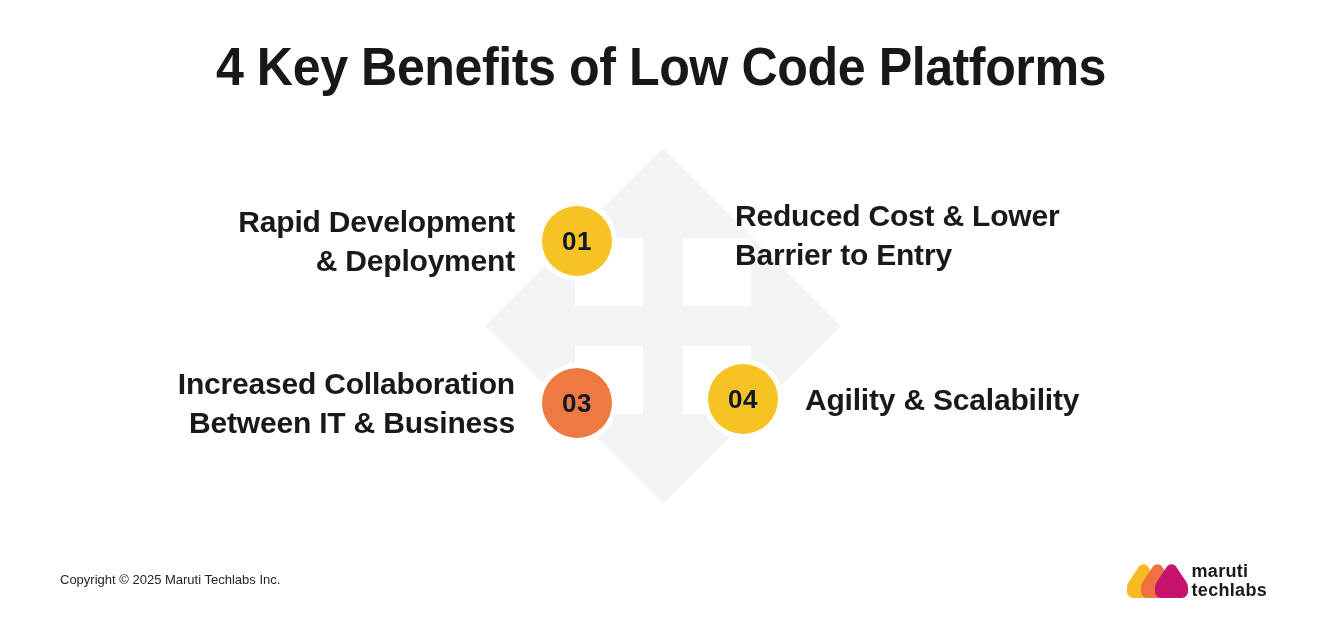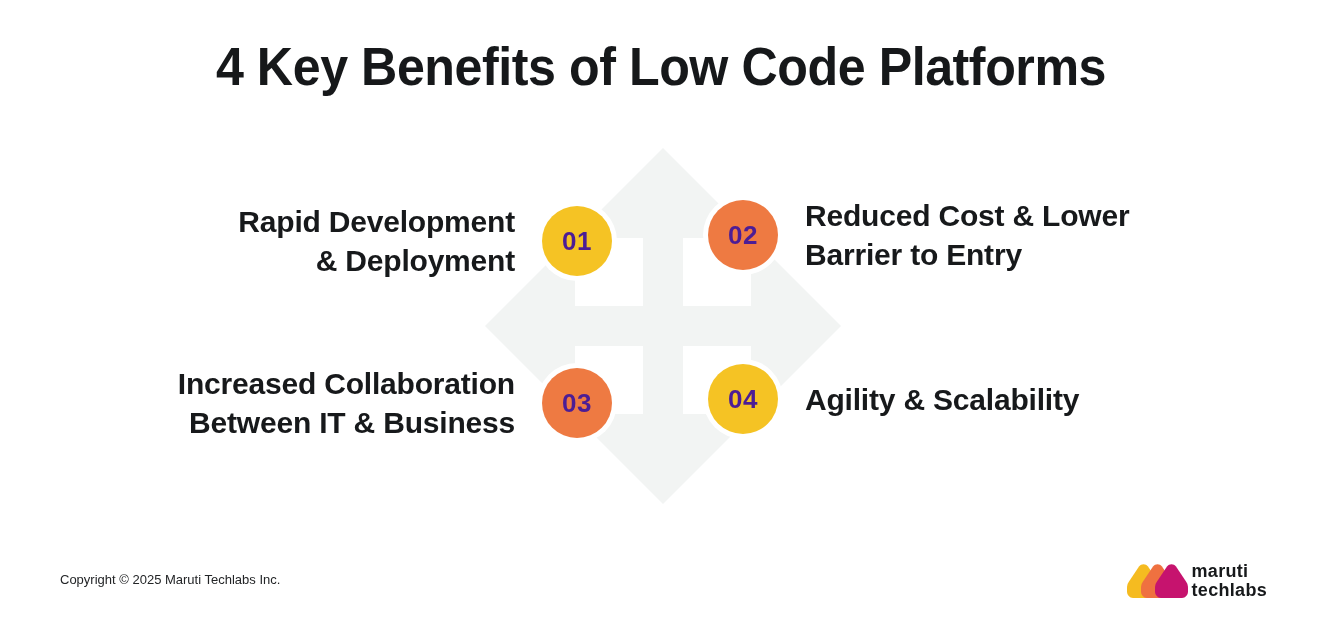--- a/index.html
+++ b/index.html
@@ -73,21 +73,21 @@
 
   .badge {
     width: 70px;
     height: 70px;
     min-width: 70px;
     border-radius: 50%;
     box-shadow: 0 0 0 5px #ffffff;
     display: flex;
     align-items: center;
     justify-content: center;
-    color: #4c1d95;
+    color: #0f172a;
     font-size: 26px;
     font-weight: bold;
     letter-spacing: 0.5px;
     position: relative;
     z-index: 3;
   }
 
   .label {
     font-size: 30px;
     font-weight: bold;
@@ -172,21 +172,20 @@
 
   <div class="grid">
 
     <div class="item item-left item-01">
       <div class="label">Rapid Development
 &amp; Deployment</div>
       <div class="badge" style="background-color: rgb(245, 195, 36);">01</div>
     </div>
 
     <div class="item item-right item-02">
-      <div class="badge" style="background-color: rgb(238, 122, 66);">02</div>
       <div class="label">Reduced Cost &amp; Lower
 Barrier to Entry</div>
     </div>
 
     <div class="item item-left item-03">
       <div class="label">Increased Collaboration
 Between IT &amp; Business</div>
       <div class="badge" style="background-color: rgb(238, 122, 66);">03</div>
     </div>
 

